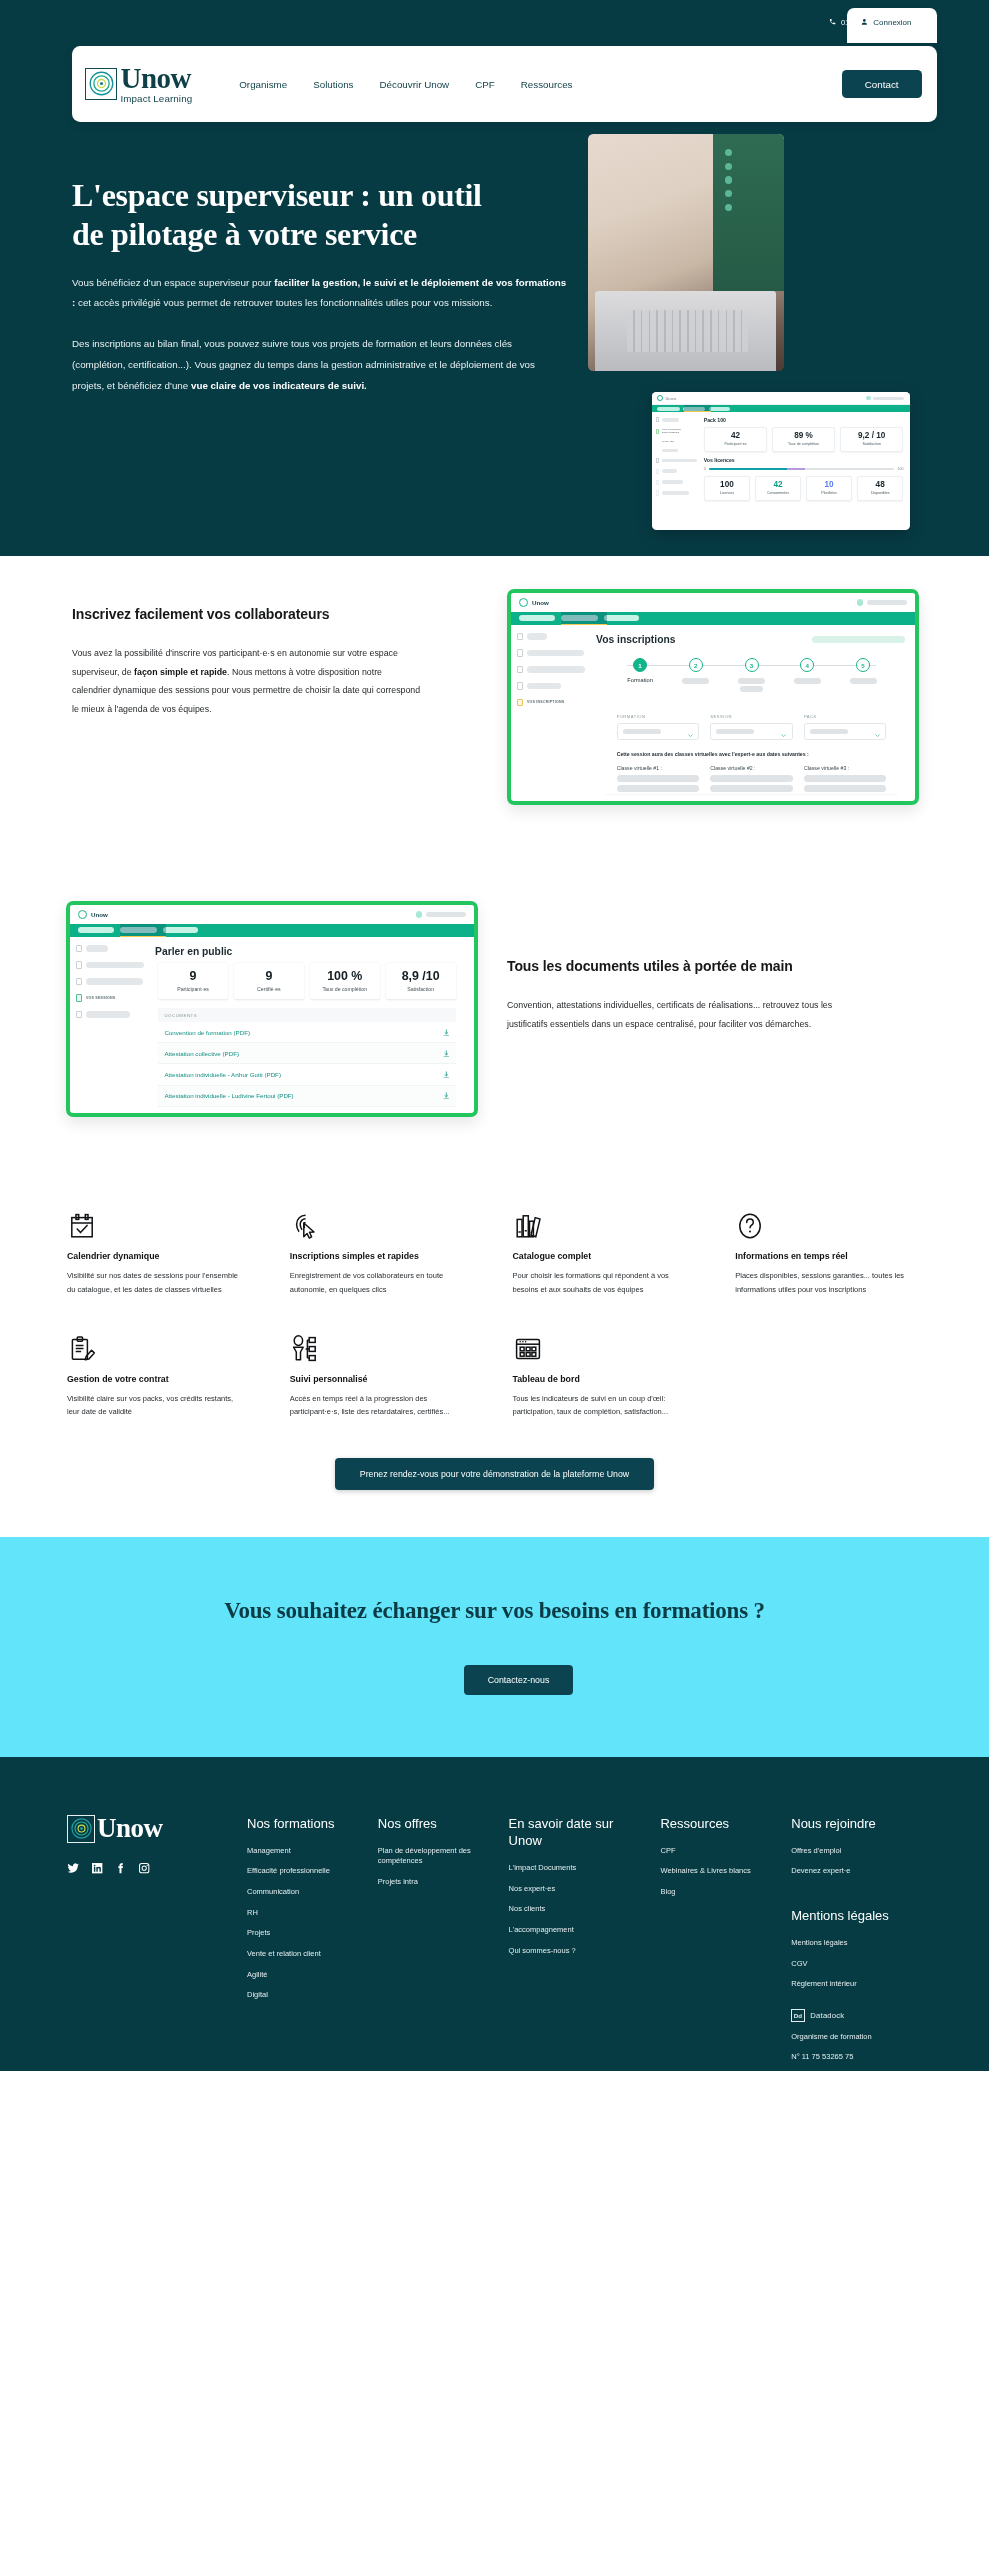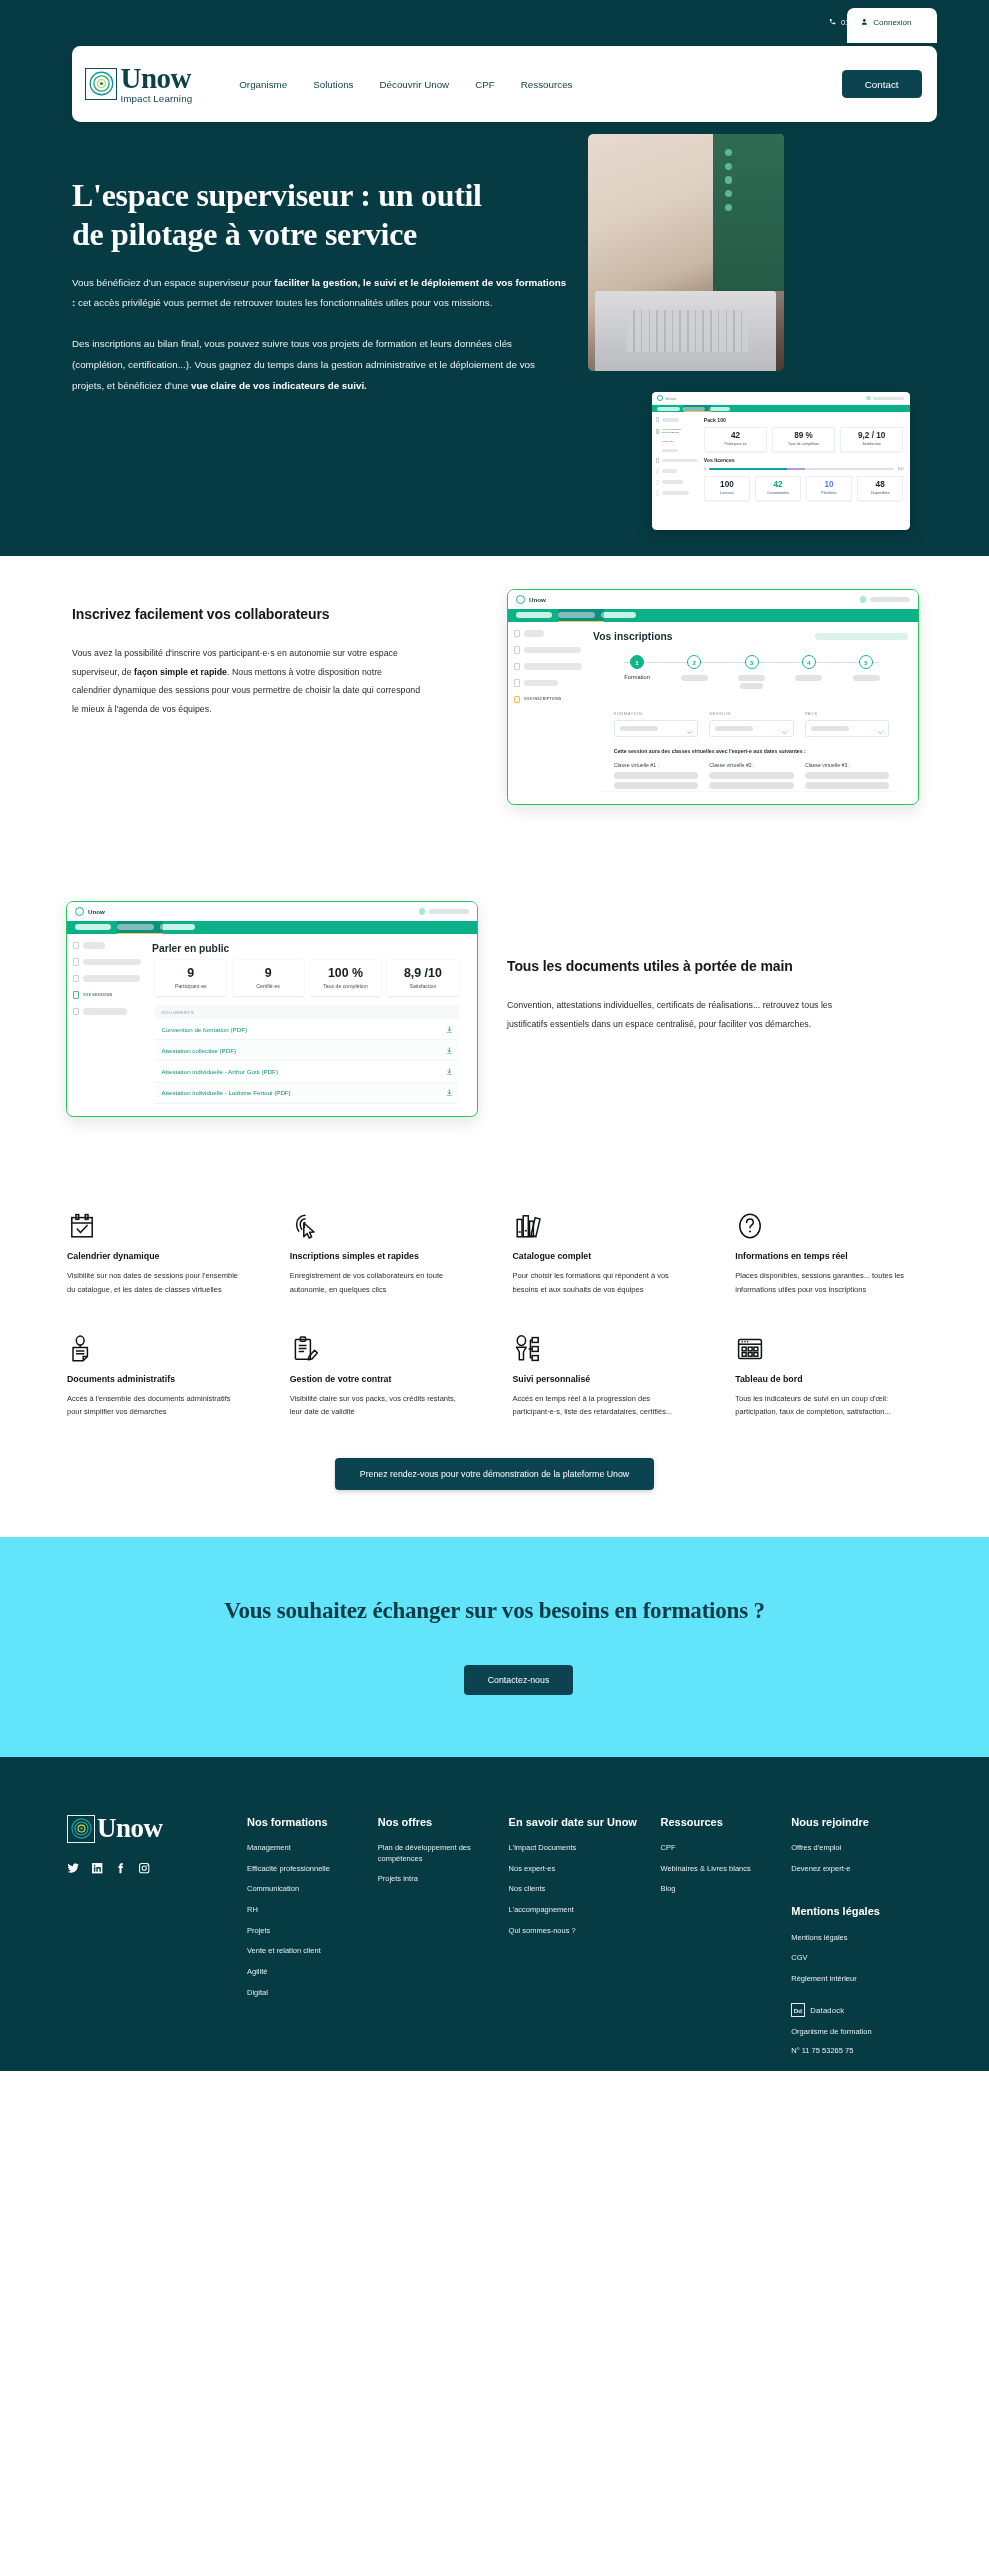--- a/index.html
+++ b/index.html
@@ -170,21 +170,21 @@
   .sec{position:relative;width:989px;background:#ffffff;}
   .sec-inscrire{height:314px;}
   .txtcol{position:absolute;}
   .sec-h2{
     font-size:14px;font-weight:700;color:#16181a;margin-bottom:21.6px;letter-spacing:-0.1px;
   }
   .sec-p{font-size:8.8px;line-height:2.15;color:#26292c;font-weight:300;}
   .sec-p b{font-weight:700;color:#121416;}
 
   .shot{
-    background:#ffffff;border:1px solid #22c55e;border-radius:7.2px;
+    background:#ffffff;border:4px solid #22c55e;border-radius:7.2px;
     overflow:hidden;box-shadow:0 5.2px 14.4px rgba(0,0,0,.10);
   }
   .shot-top{height:18.5px;display:flex;align-items:center;padding:0 8.2px;background:#fff;}
   .shot-logo{display:flex;align-items:center;gap:3.6px;}
   .shot-logo .m{width:9.3px;height:9.3px;border-radius:50%;border:1px solid #18b48a;}
   .shot-logo .t{font-size:6.2px;font-weight:700;color:#17414a;}
   .shot-acct{margin-left:auto;display:flex;align-items:center;gap:3.6px;}
   .shot-acct i{width:6.7px;height:6.7px;border-radius:50%;background:#a9e7d6;display:block;}
   .shot-acct span{display:block;width:40px;height:4.6px;border-radius:2.6px;background:#dfe4e7;}
   .shot-tabs{height:13px;background:#0db189;display:flex;align-items:center;gap:5.7px;padding:0 8.2px;position:relative;}
@@ -296,21 +296,21 @@
   .fbrand .bm svg{width:23px;height:23px;}
   .fbrand .bn{
     font-family:"Liberation Serif", serif;font-weight:700;
     font-size:27px;color:#ffffff;letter-spacing:-0.5px;line-height:1;
   }
   .socials{display:flex;gap:11.3px;margin-top:19.6px;}
   .socials a{display:block;width:12.4px;height:12.4px;}
   .socials svg{width:12.4px;height:12.4px;fill:#ffffff;}
   .fcol{flex:1;padding-right:13.4px;}
   .fcol.w-wide{flex:1.18;}
-  .fh{font-size:11px;font-weight:700;color:#ffffff;margin-bottom:13.4px;line-height:1.35;}
+  .fh{font-size:13px;font-weight:400;color:#ffffff;margin-bottom:13.4px;line-height:1.35;}
   .fh.spaced{margin-top:30px;}
   .fcol a{
     display:block;font-size:7.5px;color:#e4eef0;text-decoration:none;
     margin-bottom:9.8px;line-height:1.45;font-weight:300;
   }
   .datadock{display:flex;align-items:center;gap:5.7px;margin-top:18.5px;}
   .datadock .dbox{
     width:13.4px;height:13.4px;border:0.8px solid #e4eef0;
     display:flex;align-items:center;justify-content:center;
     font-size:6.2px;font-weight:700;color:#e4eef0;flex:0 0 13.4px;
@@ -788,33 +788,20 @@
           <svg viewBox="0 0 100 100">
             <ellipse cx="50" cy="50" rx="34" ry="39"></ellipse>
             <path d="M39 38a11 11 0 0 1 22 0c0 9-11 9-11 18" stroke-linecap="round"></path>
             <circle cx="50" cy="68" r="3.4" fill="#101214" stroke="none"></circle>
           </svg>
         </div>
         <div class="ftitle">Informations en temps réel</div>
         <div class="fdesc">Places disponibles, sessions garanties... toutes les informations utiles pour vos inscriptions</div>
       </div>
 
-      <div class="fcard">
-        <div class="ficon">
-          <svg viewBox="0 0 100 100">
-            <ellipse cx="44" cy="22" rx="13" ry="15"></ellipse>
-            <path d="M44 37v8"></path>
-            <path d="M20 45h48v30l-14 14H20z" stroke-linejoin="round"></path>
-            <path d="M68 75H54v14"></path>
-            <path d="M30 57h28M30 66h28"></path>
-          </svg>
-        </div>
-        <div class="ftitle">Documents administratifs</div>
-        <div class="fdesc">Accès à l'ensemble des documents administratifs pour simplifier vos démarches</div>
-      </div>
 
       <div class="fcard">
         <div class="ficon">
           <svg viewBox="0 0 100 100">
             <rect x="18" y="18" width="50" height="66" rx="3"></rect>
             <rect x="34" y="10" width="18" height="14" rx="3"></rect>
             <path d="M29 38h26M29 48h26M29 58h18"></path>
             <path d="M64 74L82 54l9 9-18 20-12 3z" stroke-linejoin="round"></path>
           </svg>
         </div>

